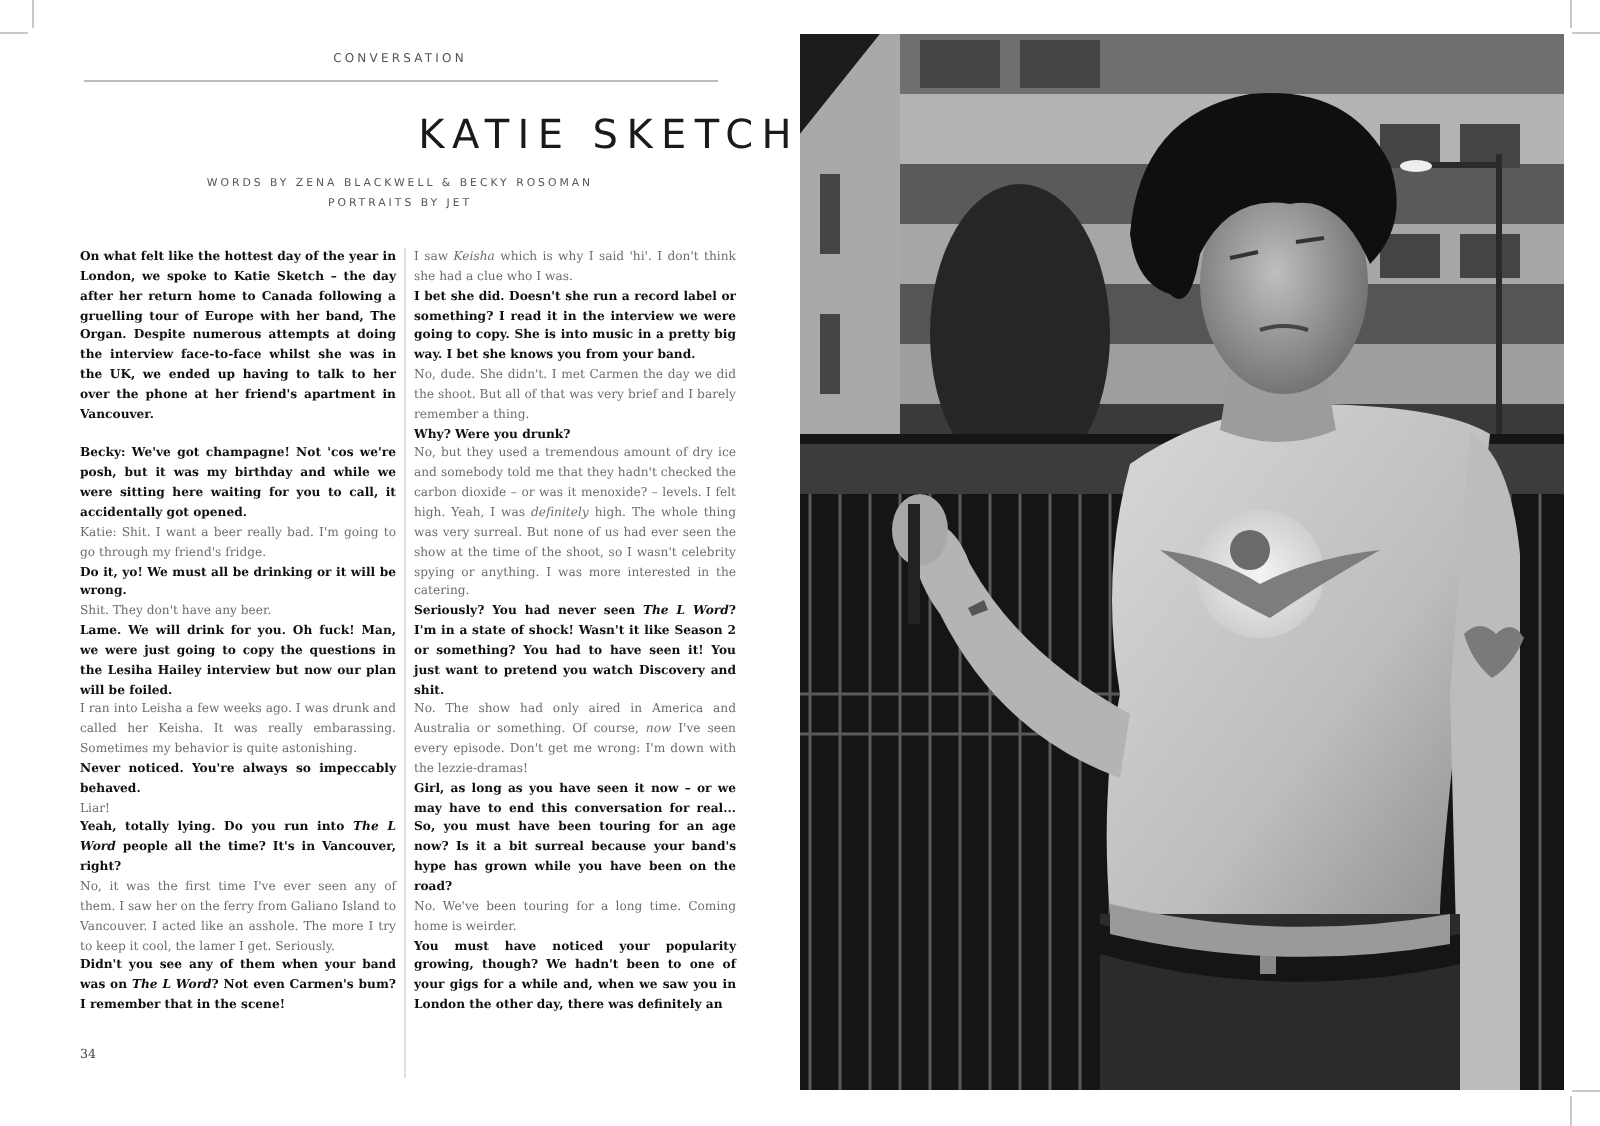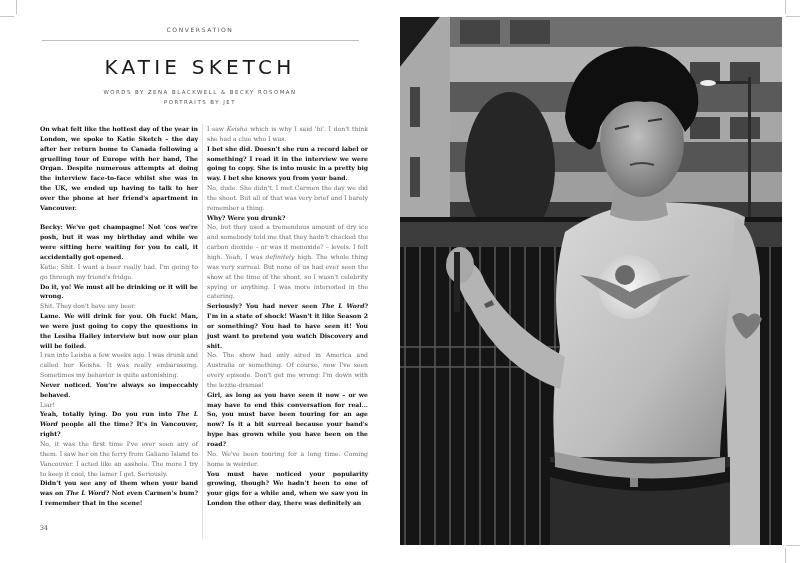--- a/index.html
+++ b/index.html
@@ -18,21 +18,21 @@
   .crop.br-h { left: 786px; top: 545px; width: 14px; height: 1px; }
 
   
   .left-page { position: absolute; left: 0; top: 0; width: 400px; height: 563px; }
   .kicker {
     position: absolute; left: 0; top: 26px; width: 400px; text-align: center;
     font-family: "DejaVu Sans", sans-serif; font-size: 6px; letter-spacing: 1.6px; color: #555;
   }
   .kicker-rule { position: absolute; left: 42px; top: 40px; width: 317px; height: 1px; background: #bdbdbd; }
   .title {
-    position: absolute; left: 0; top: 55px; width: 400px; text-align: center;
+    position: absolute; left: 0; top: 55px; width: 400px; text-align: right;
     font-family: "DejaVu Sans", sans-serif; font-size: 20px; letter-spacing: 4.2px; color: #1a1a1a; font-weight: 400;
   }
   .byline {
     position: absolute; left: 0; top: 87px; width: 400px; text-align: center;
     font-family: "DejaVu Sans", sans-serif; font-size: 5.4px; letter-spacing: 1.5px; color: #555; line-height: 10px;
   }
 
   .col {
     position: absolute; top: 124px; width: 158px;
     font-size: 6.1px; line-height: 9.85px; text-align: justify; color: #6a6a6a;

